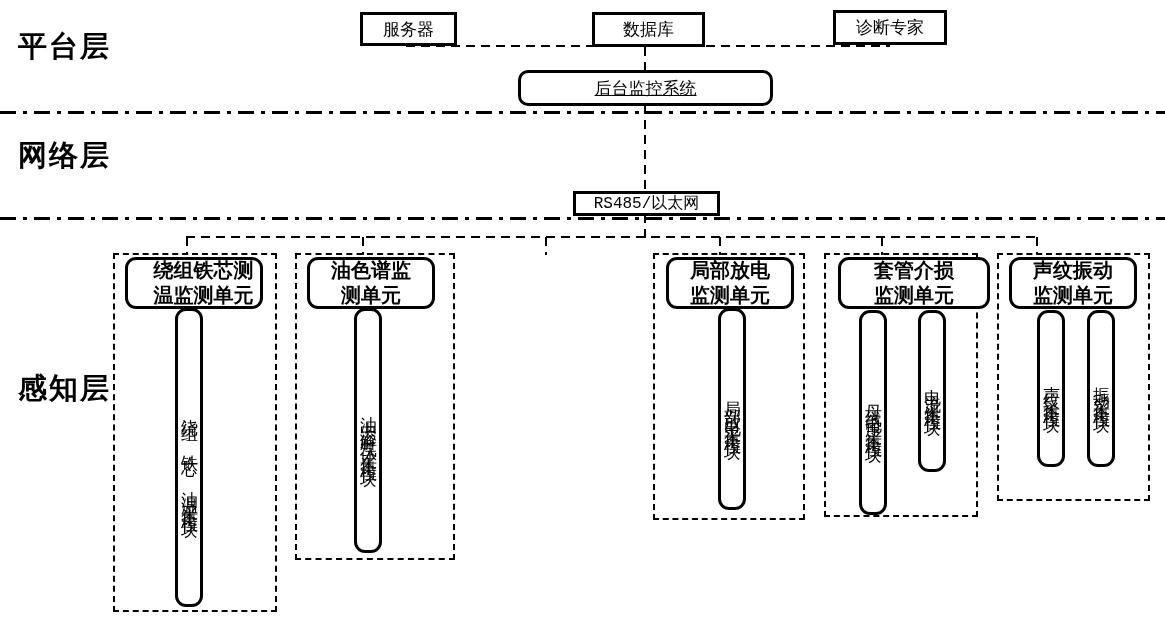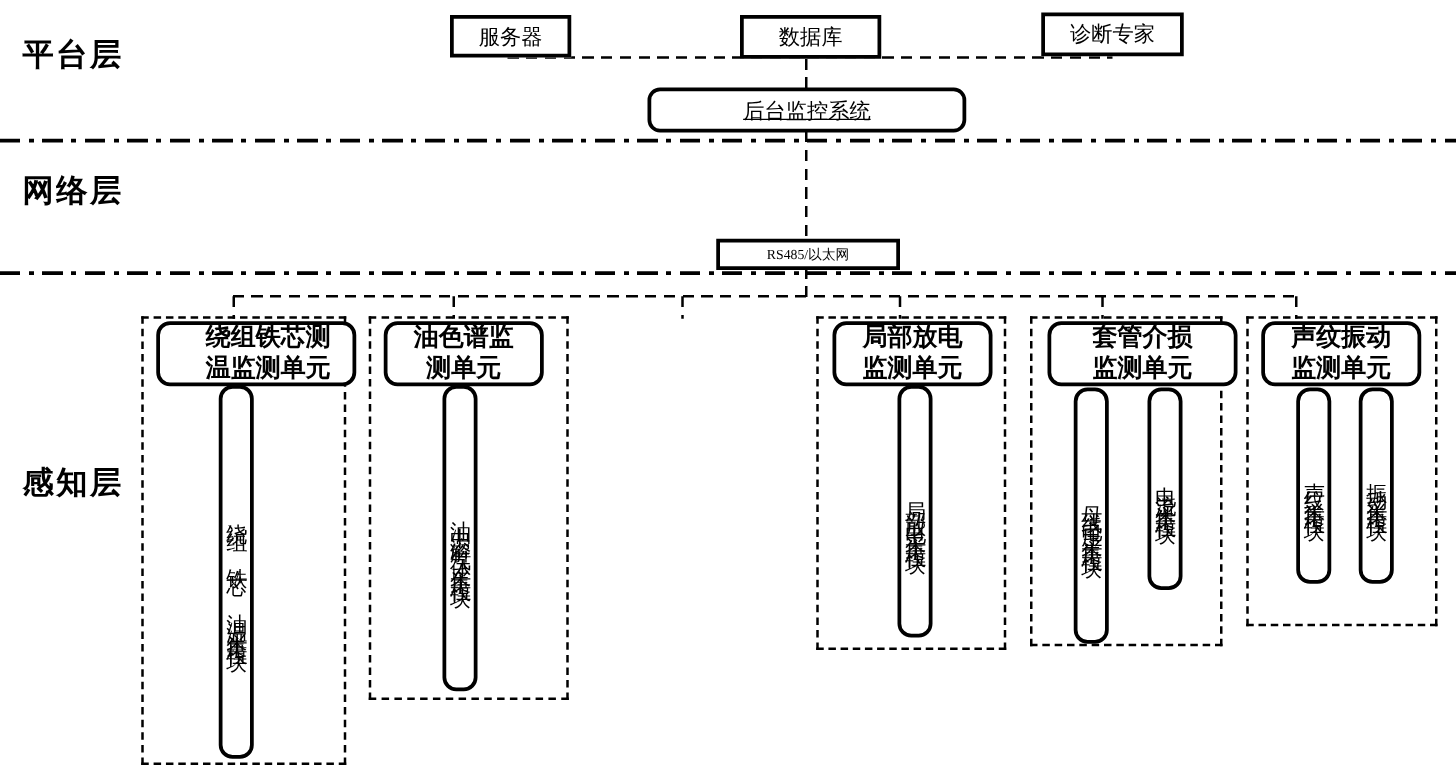--- a/index.html
+++ b/index.html
@@ -8,21 +8,21 @@
     position: relative;
     width: 1165px;
     height: 621px;
     background: #ffffff;
     font-family: "Liberation Serif", "DejaVu Serif", serif;
     color: #000;
     overflow: hidden;
   }
   .layer-label {
     position: absolute;
-    font-size: 25px;
+    font-size: 29px;
     font-weight: bold;
     letter-spacing: 2px;
   }
   
   .dash-h { position: absolute; height: 2px;
     background: repeating-linear-gradient(to right, #000 0 9px, transparent 9px 15px); }
   .dash-v { position: absolute; width: 2px;
     background: repeating-linear-gradient(to bottom, #000 0 9px, transparent 9px 15px); }
   .dashdot-h { position: absolute; height: 3px;
     background: repeating-linear-gradient(to right, #000 0 16px, transparent 16px 23px, #000 23px 27px, transparent 27px 34px); }
@@ -36,21 +36,21 @@
   }
   .round-node {
     position: absolute;
     border: 3px solid #000;
     border-radius: 10px;
     background: #fff;
     display: flex; align-items: center; justify-content: center;
     font-size: 17px;
     text-decoration: underline;
   }
-  .bus-node { font-size: 11px; font-family: Liberation Serif, serif; }
+  .bus-node { font-size: 16px; font-family: Liberation Mono, monospace; }
   
   .unit {
     position: absolute;
     border: 2px dashed #000;
     background: transparent;
   }
   .unit-title {
     position: absolute;
     border: 3px solid #000;
     border-radius: 11px;
@@ -102,21 +102,21 @@
   <div class="layer-label" style="left:18px; top:369px;">感知层</div>
 
   <div class="rect-node" style="left:360px; top:12px; width:97px; height:34px;">服务器</div>
   <div class="rect-node" style="left:592px; top:12px; width:113px; height:35px;">数据库</div>
   <div class="rect-node" style="left:833px; top:10px; width:114px; height:35px;">诊断专家</div>
   <div class="round-node" style="left:518px; top:70px; width:255px; height:36px;">后台监控系统</div>
 
   <div class="rect-node bus-node" style="left:573px; top:191px; width:147px; height:25px;">RS485/以太网</div>
 
   <div class="unit" style="left:113px; top:253px; width:164px; height:359px;">
-    <div class="unit-title" style="left:10px; top:2px; width:160px; height:52px;padding-left:19px;">
+    <div class="unit-title" style="left:10px; top:2px; width:138px; height:52px;padding-left:19px;">
       <span>绕组铁芯测</span>
       <span>温监测单元</span>
     </div>
     <div class="module-pill" style="left:60px; top:53px; height:299px;">绕组、铁芯/油温采集模块</div>
   </div>
 
   <div class="unit" style="left:295px; top:253px; width:160px; height:307px;">
     <div class="unit-title" style="left:10px; top:2px; width:128px; height:52px;">
       <span>油色谱监</span>
       <span>测单元</span>

